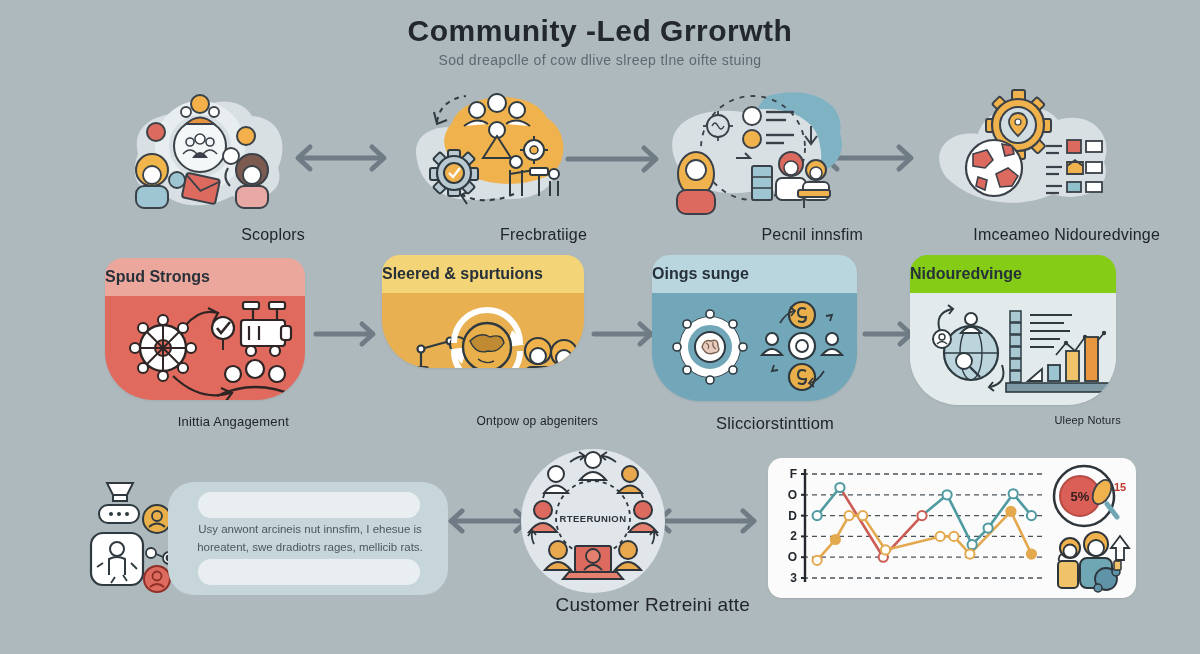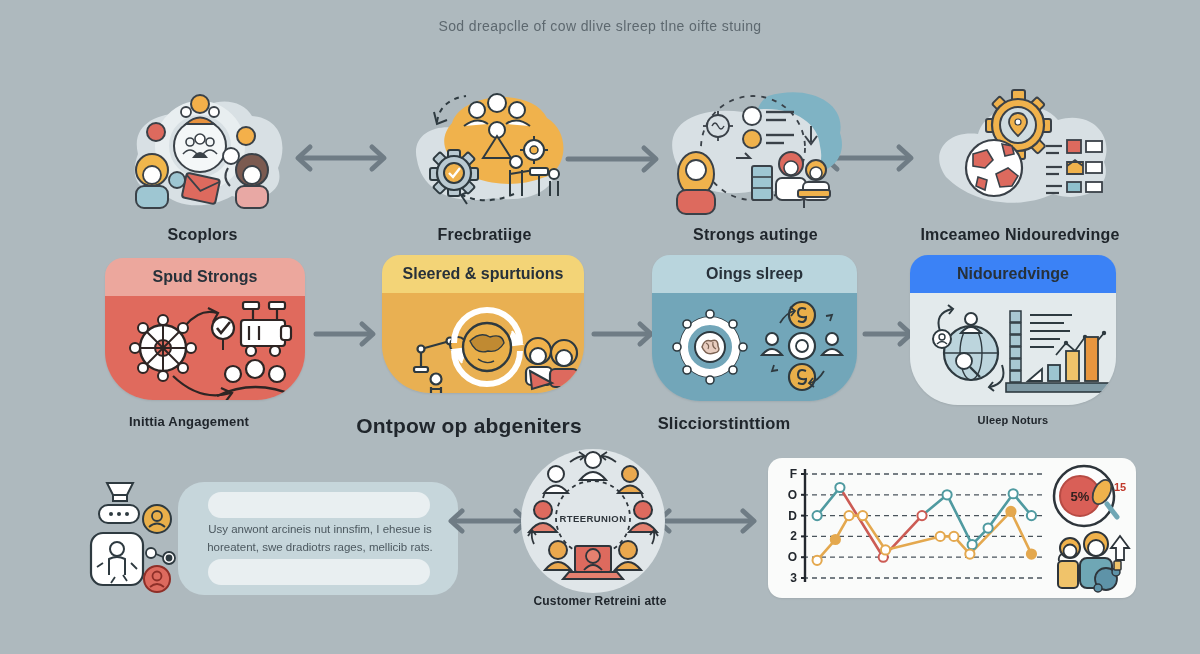--- a/index.html
+++ b/index.html
@@ -1,37 +1,38 @@
 <!DOCTYPE html>
 <html><head>
 <meta charset="utf-8">
 <style>
   html,body{margin:0;padding:0;background:#8d979c;}
   .canvas{position:relative;width:1200px;height:654px;background:#aeb9be;overflow:hidden;
           font-family:"Liberation Sans","DejaVu Sans",sans-serif;}
   .hdr{position:absolute;left:0;top:14px;width:1200px;text-align:center;}
   .hdr h1{margin:0;font-size:30px;font-weight:bold;color:#23282e;letter-spacing:.5px;}
   .hdr p{margin:4px 0 0 0;font-size:14px;color:#5d686f;letter-spacing:.4px;}
-  .lbl{position:absolute;text-align:center;font-weight:bold;color:#20262c;font-size:16px;letter-spacing:.2px;}
+  .lbl{position:absolute;text-align:right;font-weight:normal;color:#20262c;font-size:16px;letter-spacing:.2px;}
   .abs{position:absolute;}
   .card{position:absolute;border-radius:18px 18px 48px 48px;overflow:hidden;box-shadow:0 1px 2px rgba(0,0,0,.08);}
-  .card-hd{height:38px;line-height:38px;text-align:center;font-weight:bold;font-size:16px;color:#27313a;}
+  .card-hd{height:38px;line-height:38px;text-align:left;font-weight:bold;font-size:16px;color:#27313a;}
   .card-bd{position:relative;height:calc(100% - 38px);}
   .speech{position:absolute;background:#c6d6db;border-radius:26px;}
   .pill{position:absolute;background:#e9eff1;border-radius:13px;height:26px;}
   .speech-txt{position:absolute;left:14px;right:10px;top:38px;font-size:11.5px;line-height:1.6;
               color:#4c585f;text-align:center;}
   .chart-panel{position:absolute;background:#fafbfa;border-radius:14px;box-shadow:0 1px 2px rgba(0,0,0,.08);}
 </style>
 </head>
 <body>
 
 <div class="canvas">
 
   <div class="hdr">
+    <h1>Community -Led Grrorwth</h1>
     <p>Sod dreapclle of cow dlive slreep tlne oifte stuing</p>
   </div>
 
   <svg class="abs" style="left:288px;top:142px" width="106" height="32" viewBox="0 0 106 32">
     <line x1="12" y1="16" x2="94" y2="16" stroke="#6f7c85" stroke-width="5" stroke-linecap="round"></line>
     <polyline points="22,5 10,16 22,27" fill="none" stroke="#6f7c85" stroke-width="5" stroke-linecap="round" stroke-linejoin="round"></polyline>
     <polyline points="84,5 96,16 84,27" fill="none" stroke="#6f7c85" stroke-width="5" stroke-linecap="round" stroke-linejoin="round"></polyline>
   </svg>
   <svg class="abs" style="left:562px;top:144px" width="104" height="30" viewBox="0 0 104 30">
     <line x1="6" y1="15" x2="92" y2="15" stroke="#6f7c85" stroke-width="5" stroke-linecap="round"></line>
@@ -180,21 +181,21 @@
       <circle cx="143" cy="86" r="12" fill="#dd6a5e" stroke="#3a4148" stroke-width="2"></circle>
       <circle cx="143" cy="90" r="7" fill="#fff" stroke="#3a4148" stroke-width="1.6"></circle>
       <rect x="128" y="100" width="30" height="22" rx="6" fill="#fff" stroke="#3a4148" stroke-width="2"></rect>
       <circle cx="168" cy="92" r="10" fill="#f0b24c" stroke="#3a4148" stroke-width="2"></circle>
       <circle cx="168" cy="95" r="6" fill="#fff" stroke="#3a4148" stroke-width="1.6"></circle>
       <rect x="155" y="104" width="26" height="18" rx="5" fill="#fff" stroke="#3a4148" stroke-width="2"></rect>
       <rect x="150" y="112" width="32" height="7" rx="2" fill="#f0b24c" stroke="#3a4148" stroke-width="2"></rect>
       <line x1="156" y1="119" x2="156" y2="130" stroke="#3a4148" stroke-width="2"></line>
     </g>
   </svg>
-  <div class="lbl" style="left:648px;top:226px;width:215px">Strongs autinge</div>
+  <div class="lbl" style="left:648px;top:226px;width:215px">Pecnil innsfim</div>
 
   <svg class="abs" style="left:918px;top:82px" width="205" height="142" viewBox="0 0 205 142">
     <path d="M28,95 C10,70 30,48 60,52 C70,20 120,14 140,38 C175,28 196,55 186,80 C196,105 165,122 135,112 C100,128 55,122 28,95 Z" fill="#d8e0e4"></path>
     <g>
       <g fill="#f0b24c" stroke="#3a4148" stroke-width="2">
         <rect x="94" y="8" width="13" height="11" rx="2"></rect>
           <rect x="94" y="66" width="13" height="11" rx="2"></rect>
         <rect x="68" y="37" width="11" height="13" rx="2"></rect>
           <rect x="122" y="37" width="11" height="13" rx="2"></rect>
         <rect x="76" y="17" width="11" height="11" rx="2" transform="rotate(-45 81 22)"></rect>
@@ -295,21 +296,21 @@
           <circle cx="128" cy="78" r="8" fill="#fff" stroke="#2e2524" stroke-width="2.2"></circle>
           <circle cx="150" cy="73" r="9" fill="#fff" stroke="#2e2524" stroke-width="2.2"></circle>
           <circle cx="172" cy="78" r="8" fill="#fff" stroke="#2e2524" stroke-width="2.2"></circle>
           <path d="M112,100 Q150,82 190,100" fill="none" stroke="#2e2524" stroke-width="2.4"></path>
         </g>
       </svg>
     </div>
   </div>
   <div class="lbl" style="left:89px;top:414px;width:200px;font-size:13px">Inittia Angagement</div>
 
-  <div class="card" style="left:382px;top:255px;width:202px;height:138px">
+  <div class="card" style="left:382px;top:255px;width:202px;height:113px">
     <div class="card-hd" style="background:#f3d477">Sleered &amp; spurtuions</div>
     <div class="card-bd" style="background:#e9b052">
       <svg width="202" height="108" viewBox="0 0 202 108">
         <g stroke="#2e3a40" stroke-width="2.2" fill="#fff">
           <rect x="32" y="74" width="14" height="5" rx="2"></rect>
           <line x1="39" y1="74" x2="39" y2="56"></line>
           <line x1="39" y1="56" x2="68" y2="48"></line>
           <circle cx="39" cy="56" r="3.5"></circle>
             <circle cx="68" cy="48" r="3.5"></circle>
           <circle cx="76" cy="52" r="8" fill="#f0b24c"></circle>
@@ -330,24 +331,24 @@
           <circle cx="156" cy="63" r="8" fill="#fff" stroke="#2e3a40" stroke-width="2"></circle>
           <circle cx="182" cy="60" r="13" fill="#f0b24c" stroke="#2e3a40" stroke-width="2.2"></circle>
           <circle cx="182" cy="65" r="8" fill="#fff" stroke="#2e3a40" stroke-width="2"></circle>
           <rect x="144" y="74" width="26" height="18" rx="5" fill="#fff" stroke="#2e3a40" stroke-width="2.2"></rect>
           <rect x="168" y="76" width="28" height="18" rx="5" fill="#dd6a5e" stroke="#2e3a40" stroke-width="2.2"></rect>
           <path d="M148,78 L170,90 L150,96 Z" fill="#dd6a5e" stroke="#2e3a40" stroke-width="2"></path>
         </g>
       </svg>
     </div>
   </div>
-  <div class="lbl" style="left:356px;top:414px;width:226px;font-size:21px">Ontpow op abgeniters</div>
+  <div class="lbl" style="left:372px;top:414px;width:226px;font-size:12px">Ontpow op abgeniters</div>
 
   <div class="card" style="left:652px;top:255px;width:205px;height:146px">
-    <div class="card-hd" style="background:#b9d5dd">Oings slreep</div>
+    <div class="card-hd" style="background:#b9d5dd">Oings sunge</div>
     <div class="card-bd" style="background:#72a6b9">
       <svg width="205" height="108" viewBox="0 0 205 108">
         <g>
           <circle cx="58" cy="54" r="30" fill="none" stroke="#2e3a40" stroke-width="1.6"></circle>
           <circle cx="58" cy="54" r="26" fill="none" stroke="#fff" stroke-width="8"></circle>
           <g fill="#fff" stroke="#2e3a40" stroke-width="1.6">
             <circle cx="58" cy="21" r="4"></circle>
               <circle cx="58" cy="87" r="4"></circle>
               <circle cx="25" cy="54" r="4"></circle>
               <circle cx="91" cy="54" r="4"></circle>
@@ -377,21 +378,21 @@
           <polyline points="162,94 157,90 161,85" fill="none" stroke="#2e3a40" stroke-width="1.8"></polyline>
           <path d="M122,72 l-2,6 l6,-1" fill="none" stroke="#2e3a40" stroke-width="1.8"></path>
           <path d="M178,28 l2,-6 l-6,1" fill="none" stroke="#2e3a40" stroke-width="1.8"></path>
         </g>
       </svg>
     </div>
   </div>
   <div class="lbl" style="left:614px;top:414px;width:220px;font-size:16.5px">Slicciorstinttiom</div>
 
   <div class="card" style="left:910px;top:255px;width:206px;height:150px">
-    <div class="card-hd" style="background:#3b82f6">Nidouredvinge</div>
+    <div class="card-hd" style="background:#84cc16">Nidouredvinge</div>
     <div class="card-bd" style="background:#e3eaec">
       <svg width="206" height="112" viewBox="0 0 206 112">
         <g>
           <path d="M30,38 Q24,20 42,16" fill="none" stroke="#2e3a40" stroke-width="2"></path>
           <polyline points="38,12 43,16 39,21" fill="none" stroke="#2e3a40" stroke-width="2"></polyline>
           <path d="M92,72 Q98,90 80,94" fill="none" stroke="#2e3a40" stroke-width="2"></path>
           <polyline points="84,98 79,94 83,89" fill="none" stroke="#2e3a40" stroke-width="2"></polyline>
           <circle cx="61" cy="60" r="27" fill="#bcd5dd" stroke="#2e3a40" stroke-width="2.2"></circle>
           <ellipse cx="61" cy="60" rx="11" ry="27" fill="none" stroke="#2e3a40" stroke-width="1.4"></ellipse>
           <line x1="34" y1="60" x2="88" y2="60" stroke="#2e3a40" stroke-width="1.4"></line>
@@ -464,21 +465,21 @@
         <line x1="71" y1="79" x2="78" y2="82"></line>
         <circle cx="84" cy="83" r="2.5" fill="#2e3a40"></circle>
     </g>
     <g>
       <circle cx="72" cy="104" r="13" fill="#dd6a5e" stroke="#8e2f28" stroke-width="2"></circle>
       <circle cx="72" cy="101" r="4.5" fill="none" stroke="#8e2f28" stroke-width="1.8"></circle>
       <path d="M65,112 q7,-6 14,0" fill="none" stroke="#8e2f28" stroke-width="1.8"></path>
     </g>
   </svg>
 
-  <div class="speech" style="left:178px;top:482px;width:280px;height:113px">
+  <div class="speech" style="left:168px;top:482px;width:280px;height:113px">
     <div class="pill" style="left:30px;top:10px;width:222px"></div>
     <div class="pill" style="left:30px;top:77px;width:222px"></div>
     <div class="speech-txt">
       <span>Usy anwont arcineis nut innsfim, I ehesue is</span><br>
       <span>horeatent, swe dradiotrs rages, mellicib rats.</span>
     </div>
   </div>
 
   <svg class="abs" style="left:443px;top:506px" width="92" height="30" viewBox="0 0 92 30">
     <line x1="10" y1="15" x2="82" y2="15" stroke="#6f7c85" stroke-width="5" stroke-linecap="round"></line>
@@ -623,15 +624,15 @@
       <path d="M72,98 L72,86 L67,86 L76,74 L85,86 L80,86 L80,98 Z" fill="#fff" stroke="#2e353b" stroke-width="1.8"></path>
       <g>
         <circle cx="62" cy="117" r="11" fill="#5e93a8" stroke="#2e353b" stroke-width="1.8"></circle>
         <circle cx="72" cy="110" r="4" fill="#5e93a8" stroke="#2e353b" stroke-width="1.5"></circle>
         <circle cx="54" cy="126" r="4" fill="#5e93a8" stroke="#2e353b" stroke-width="1.5"></circle>
         <rect x="70" y="99" width="7" height="9" rx="1" fill="#f0c36a" stroke="#2e353b" stroke-width="1.5"></rect>
       </g>
     </svg>
   </div>
 
-  <div class="lbl" style="left:450px;top:594px;width:300px;font-size:12px">Customer Retreini atte</div>
+  <div class="lbl" style="left:450px;top:594px;width:300px;font-size:19px">Customer Retreini atte</div>
 
 </div>
 
 </body></html>

